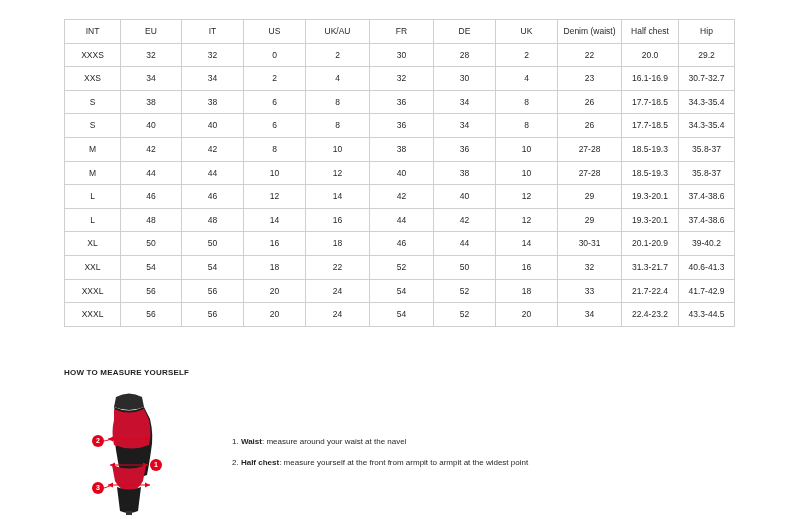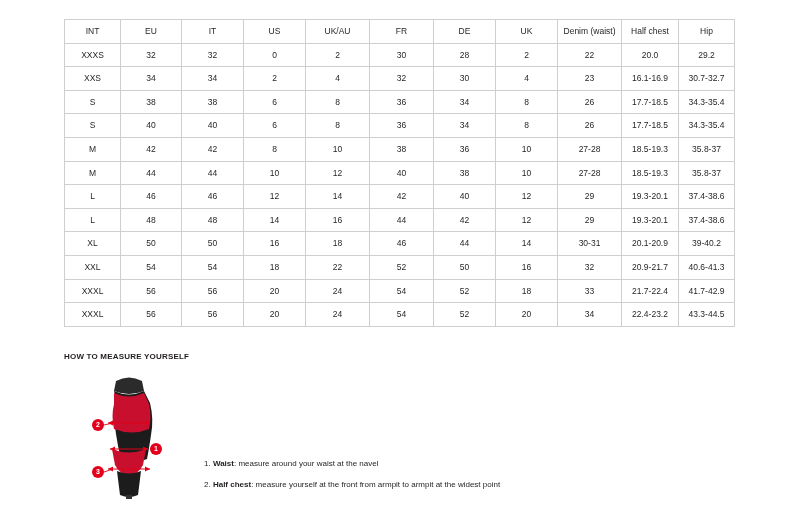--- a/index.html
+++ b/index.html
@@ -60,33 +60,34 @@
   col.c10 { width: 56px; }
   td.left-align, th.left-align {
     text-align: left;
     padding-left: 7px;
     margin-top: 36px;
   }
   
   .measure-section {
     position: absolute;
     left: 64px;
-    top: 352px;
+    top: 368px;
     width: 700px;
   }
   .measure-title {
     font-size: 8px;
     font-weight: bold;
     letter-spacing: 0.2px;
     color: #231f20;
     margin-bottom: 10px;
   }
   .measure-body {
     display: flex;
-    align-items: flex-end;
+    align-items: center;
+    gap: 28px;
   }
   .figure-box {
     position: relative;
     width: 130px;
     height: 130px;
     flex: 0 0 130px;
   }
   .notes {
     margin-left: 10px;
     padding-top: 12px;
@@ -278,21 +279,21 @@
         <tr>
           <td>XXL</td>
           <td>54</td>
           <td>54</td>
           <td>18</td>
           <td>22</td>
           <td>52</td>
           <td>50</td>
           <td>16</td>
           <td>32</td>
-          <td class="left-align">20.9-21.7</td>
+          <td class="left-align">31.3-21.7</td>
           <td class="left-align">40.6-41.3</td>
         </tr>
         <tr>
           <td>XXXL</td>
           <td>56</td>
           <td>56</td>
           <td>20</td>
           <td>24</td>
           <td>54</td>
           <td>52</td>

